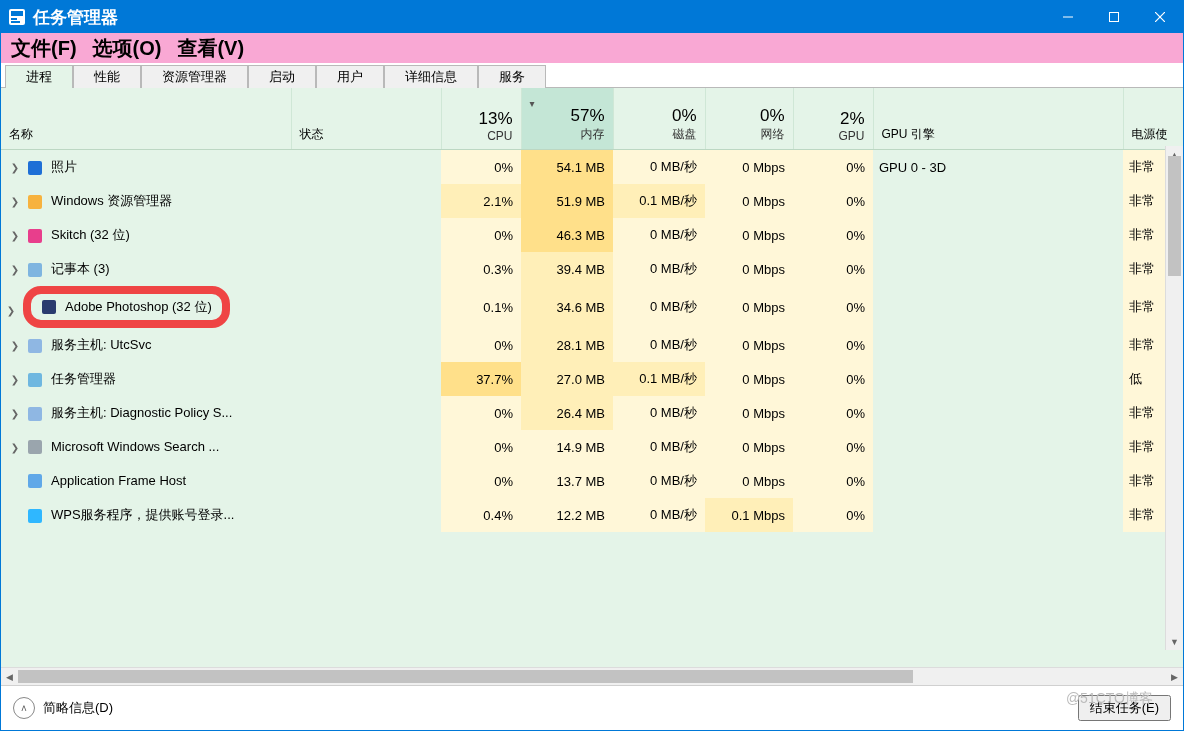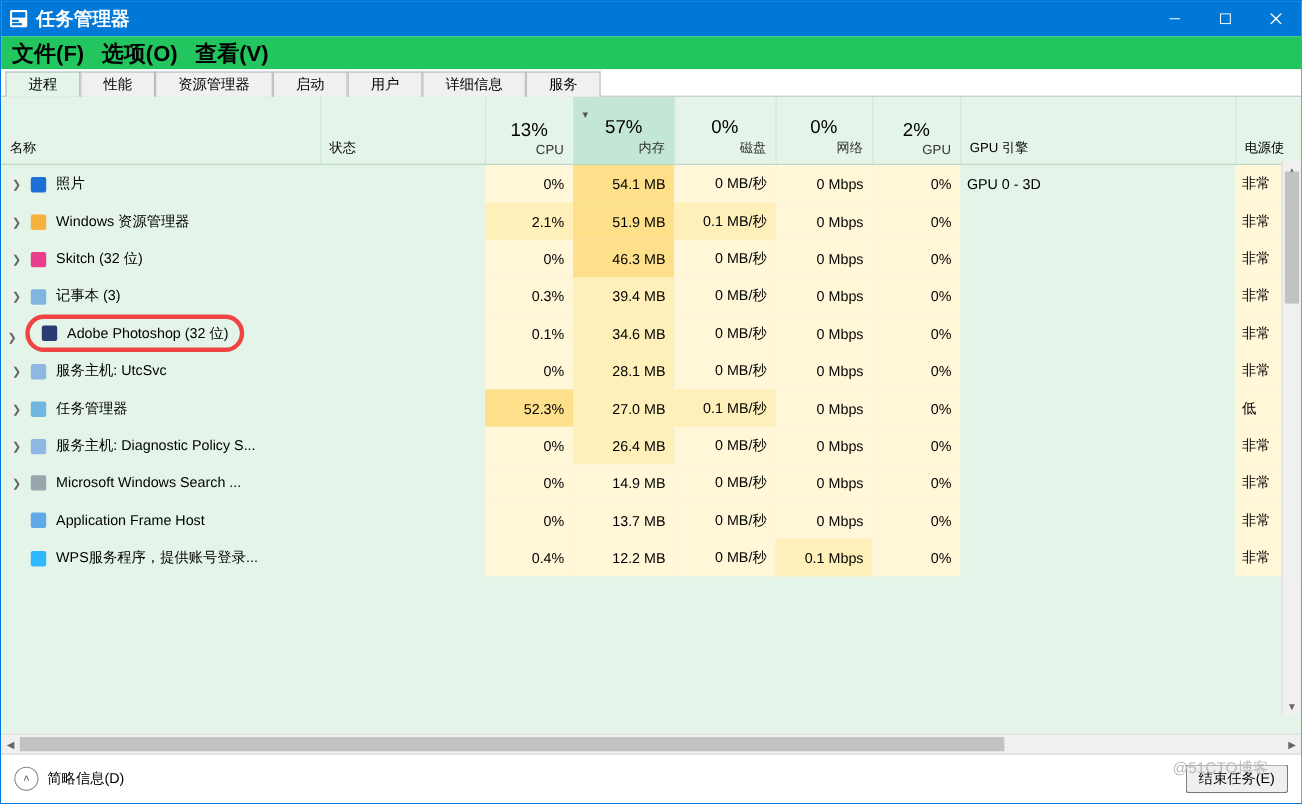--- a/index.html
+++ b/index.html
@@ -4,49 +4,49 @@
 <style>
   html,body{margin:0;padding:0;font-family:"Microsoft YaHei","Segoe UI",Arial,sans-serif;font-size:13px;background:#fff;color:#000;}
   .window{width:1184px;height:731px;display:flex;flex-direction:column;overflow:hidden;border:1px solid #0078d7;box-sizing:border-box;position:relative;}
   
   .titlebar{height:32px;background:#0078d7;color:#fff;display:flex;align-items:center;font-weight:bold;font-size:17px;}
   .titlebar .app-icon{width:16px;height:16px;margin:0 8px;display:inline-flex;align-items:center;justify-content:center;}
   .titlebar .title-text{flex:0 0 auto;}
   .titlebar .spacer{flex:1 1 auto;}
   .win-btn{width:46px;height:32px;display:flex;align-items:center;justify-content:center;color:#fff;}
   
-  .menubar{height:30px;display:flex;align-items:center;font-size:20px;font-weight:bold;padding:0 4px;background:#22c55e;}
+  .menubar{height:30px;display:flex;align-items:center;font-size:20px;font-weight:bold;padding:0 4px;background:#f9a8d4;}
   .menubar .menu-item{padding:2px 6px;margin-right:4px;}
   
   .tabstrip{display:flex;align-items:flex-end;height:24px;background:#fff;border-bottom:1px solid #b9b9b9;padding-left:4px;gap:0;}
   .tab{padding:2px 20px;border:1px solid #b9b9b9;border-bottom:none;background:#f0f0f0;font-size:13px;position:relative;top:1px;}
   .tab.active{background:#e4f4e8;z-index:2;}
   
   .content{flex:1 1 auto;background:#e4f4e8;display:flex;flex-direction:column;overflow:hidden;}
   .table-wrap{flex:1 1 auto;overflow:hidden;position:relative;}
   table{border-collapse:collapse;width:100%;table-layout:fixed;}
   thead th{font-weight:normal;text-align:left;font-size:12px;padding:0;border-right:1px solid #cfe7d6;border-bottom:1px solid #bcd7c3;height:58px;background:#e4f4e8;vertical-align:top;}
   thead th .hdr-inner{padding:6px 8px;display:flex;flex-direction:column;justify-content:flex-end;height:100%;box-sizing:border-box;}
-  thead th.num .pct{font-size:17px;text-align:center;}
+  thead th.num .pct{font-size:17px;text-align:right;}
   thead th.num .lbl{text-align:right;color:#333;}
   thead th.sorted{background:#c4e6d6;}
   thead th.sorted .sort-ico{position:absolute;top:10px;left:8px;color:#555;font-size:10px;}
   thead th.name .lbl, thead th.state .lbl, thead th.gpu-engine .lbl, thead th.power .lbl{padding-top:32px;}
   tbody td{padding:0;height:34px;border:none;font-size:13px;}
   tbody tr td.name-cell{padding-left:8px;margin-left:40px;}
   .expander{display:inline-block;width:12px;text-align:center;color:#666;font-size:10px;margin-right:6px;}
   .proc-icon{display:inline-flex;width:16px;height:16px;vertical-align:middle;margin-right:8px;align-items:center;justify-content:center;}
   td.num{text-align:right;padding-right:8px;}
   td.gpu-engine, td.power{text-align:left;padding-left:6px;}
   
   .h0{background:#fff7d8;}
   .h1{background:#ffefb8;}
   .h2{background:#ffe08a;}
   
-  tr.highlight td.name-cell .row-bubble{border:4px solid #ef4444;border-radius:18px;padding:4px 10px;display:inline-flex;align-items:center;}
+  tr.highlight td.name-cell .row-bubble{border:8px solid #ef4444;border-radius:18px;padding:4px 10px;display:inline-flex;align-items:center;}
   tr.highlight td.name-cell{padding-left:4px;}
   
   .vscroll{position:absolute;right:0;top:58px;bottom:17px;width:17px;background:#f0f0f0;border-left:1px solid #dcdcdc;}
   .vscroll .thumb{position:absolute;left:2px;right:2px;top:10px;height:120px;background:#c2c2c2;}
   .vscroll .arrow{position:absolute;left:0;right:0;height:17px;display:flex;align-items:center;justify-content:center;color:#666;font-size:9px;}
   .vscroll .arrow.up{top:-0px;}
   .vscroll .arrow.down{bottom:0;}
   .hscroll{height:17px;background:#f0f0f0;border-top:1px solid #dcdcdc;display:flex;align-items:center;}
   .hscroll .arrow{width:17px;height:17px;display:flex;align-items:center;justify-content:center;color:#666;font-size:9px;}
   .hscroll .track{flex:1;position:relative;height:100%;}
@@ -260,21 +260,21 @@
               <td class="num h0">0 Mbps</td>
               <td class="num h0">0%</td>
               <td class="gpu-engine"></td>
               <td class="num h0 power">非常</td>
             </tr>
             <tr>
               <td class="name-cell"><span class="expander">❯</span><span class="proc-icon">
                   <span class="ico-box" style="background:#6fb7e0"></span>
                 </span><span>任务管理器</span></td>
               <td></td>
-              <td class="num h2">52.3%</td>
+              <td class="num h2">37.7%</td>
               <td class="num h1">27.0 MB</td>
               <td class="num h1">0.1 MB/秒</td>
               <td class="num h0">0 Mbps</td>
               <td class="num h0">0%</td>
               <td class="gpu-engine"></td>
               <td class="num h0 power">低</td>
             </tr>
             <tr>
               <td class="name-cell"><span class="expander">❯</span><span class="proc-icon">
                   <span class="ico-box" style="background:#8fb7e3"></span>

